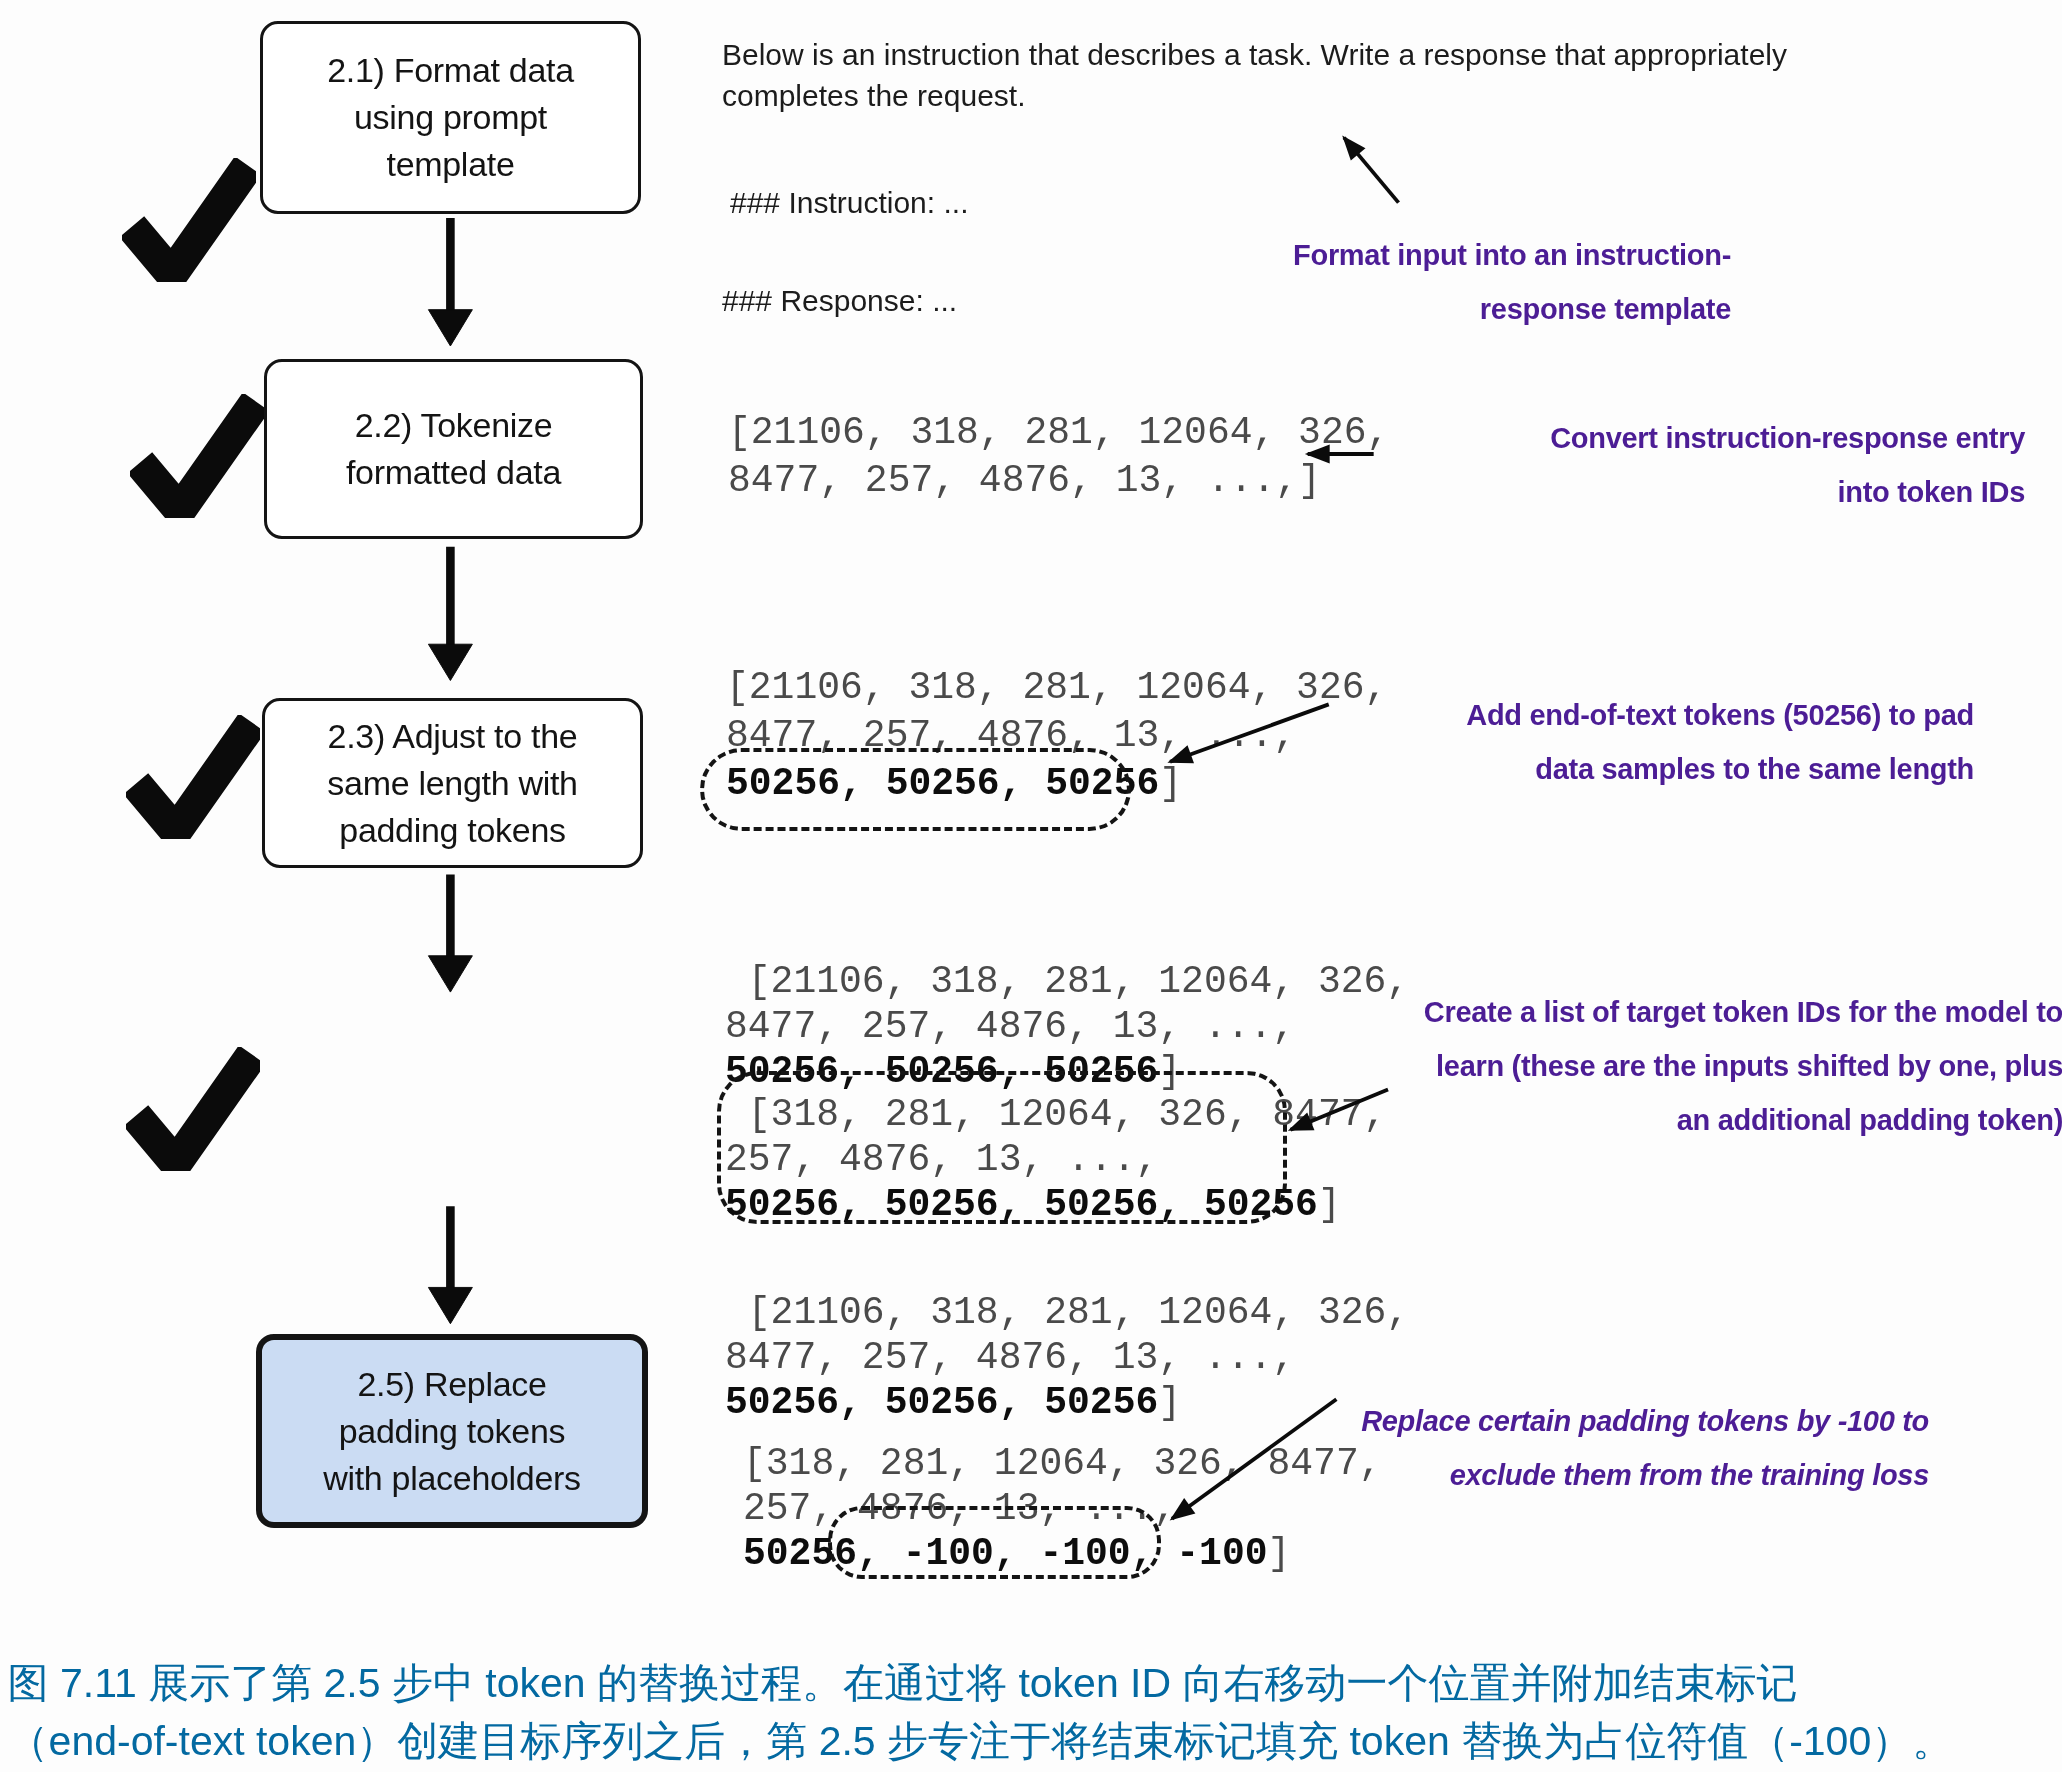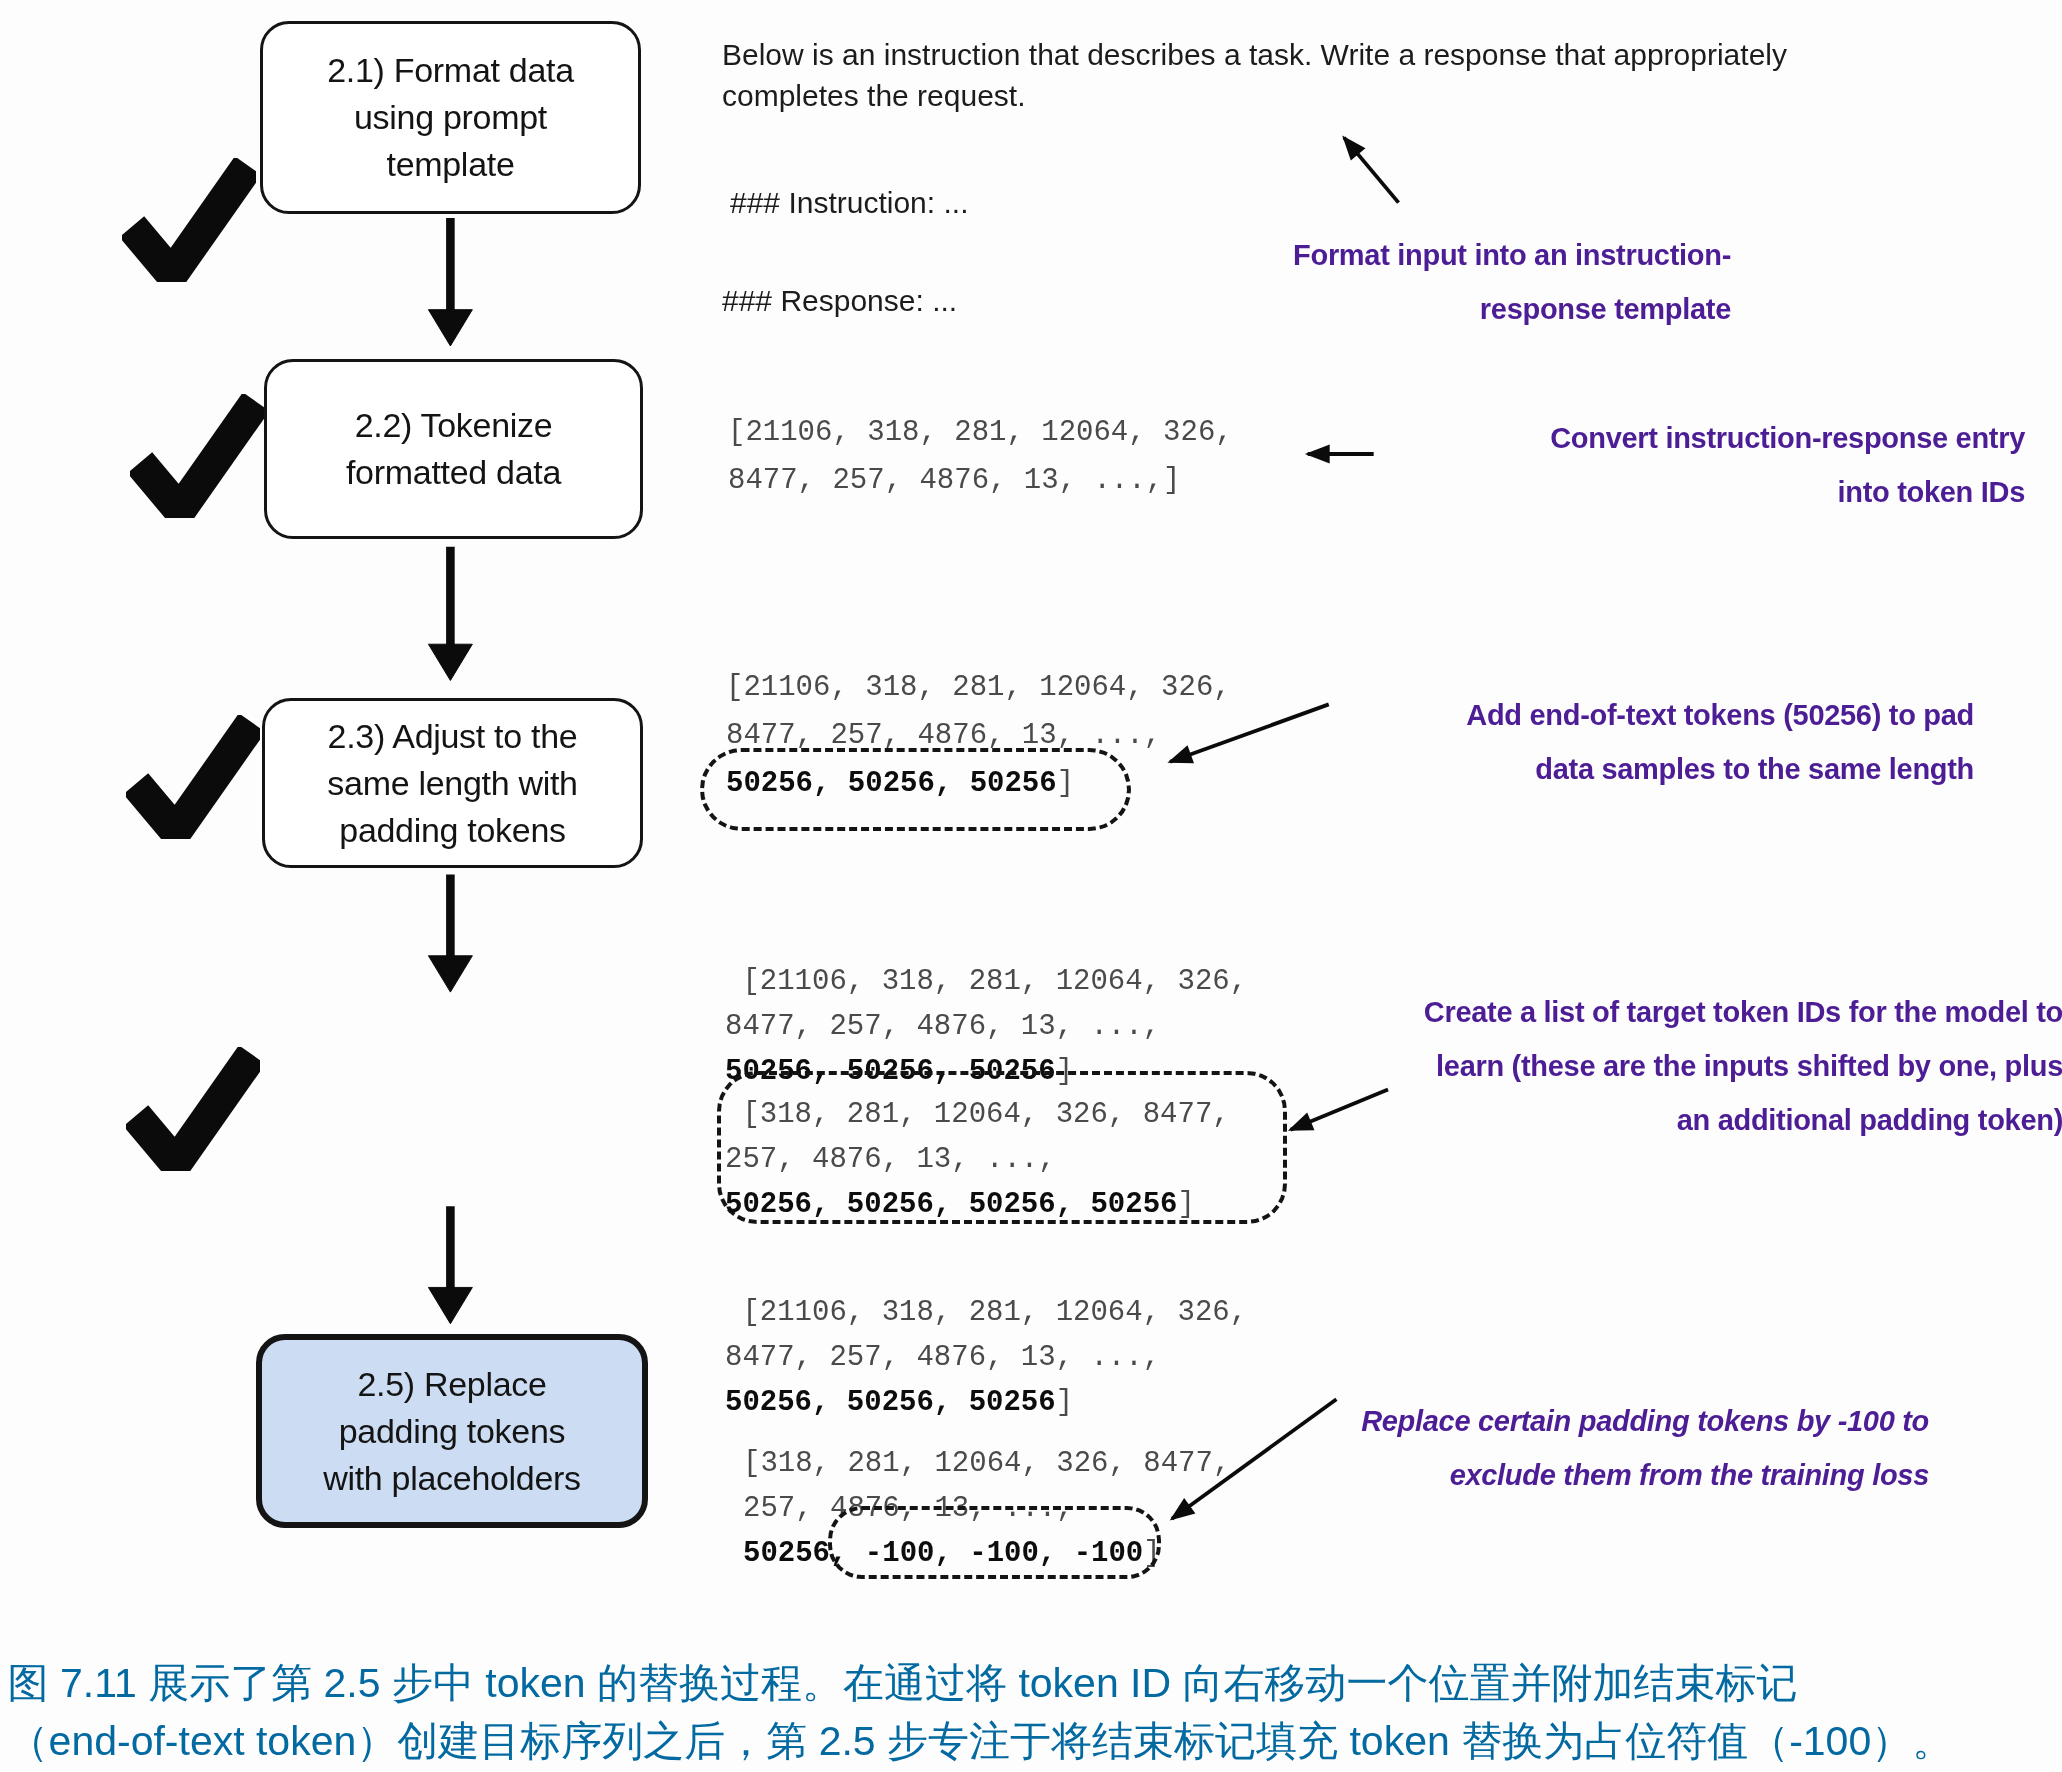--- a/index.html
+++ b/index.html
@@ -1,20 +1,20 @@
 <!DOCTYPE html>
 <html><head>
 <meta charset="utf-8">
 <style>
   html,body{margin:0;padding:0;background:#ffffff;}
   #stage{position:relative;width:2063px;height:1772px;background:#fdfdfd;
          font-family:"Liberation Sans",sans-serif;color:#141414;overflow:hidden;}
 
   
-  .box{position:absolute;border:3.8px solid #141414;border-radius:29px;background:#ffffff;
+  .box{position:absolute;border:3.8px solid #141414;border-radius:18px;background:#ffffff;
        display:flex;align-items:center;justify-content:center;text-align:center;
        white-space:pre-line;font-size:34px;line-height:47px;letter-spacing:-0.3px;}
   #box1{left:260px;top:21px;width:375px;height:187px;}
   #box2{left:264px;top:359px;width:373px;height:174px;}
   #box3{left:262px;top:698px;width:375px;height:164px;}
   #box4{left:264px;top:1004px;width:373px;height:191px;}
   #box5{left:256px;top:1334px;width:380px;height:182px;border-width:6.7px;}
 
   .chk{position:absolute;width:134px;height:124px;}
   #chk1{left:122px;top:158px;}
@@ -23,21 +23,21 @@
   #chk4{left:126px;top:1047px;}
 
   
   .plain{position:absolute;font-size:30px;line-height:41px;white-space:pre-line;color:#1c1c1c;}
   #prompt-intro{left:722px;top:34px;}
   #prompt-instruction{left:722px;top:182px;margin-left:8px;}
   #prompt-response{left:722px;top:280px;}
 
   
   .mono{position:absolute;font-family:"Liberation Mono","DejaVu Sans Mono",monospace;
-        font-size:29px;color:#4a4a4a;white-space:pre;}
+        font-size:38px;color:#4a4a4a;white-space:pre;}
   .mono b{color:#0d0d0d;font-weight:700;}
   .lh50{line-height:48px;}
   .lh47{line-height:45px;}
   #tok22{left:728px;top:409px;}
   #tok23{left:726px;top:664px;}
   #tok24a{left:725px;top:959px;}
   #tok24b{left:725px;top:1092px;}
   #tok25a{left:725px;top:1290px;}
   #tok25b{left:743px;top:1441px;}
 

